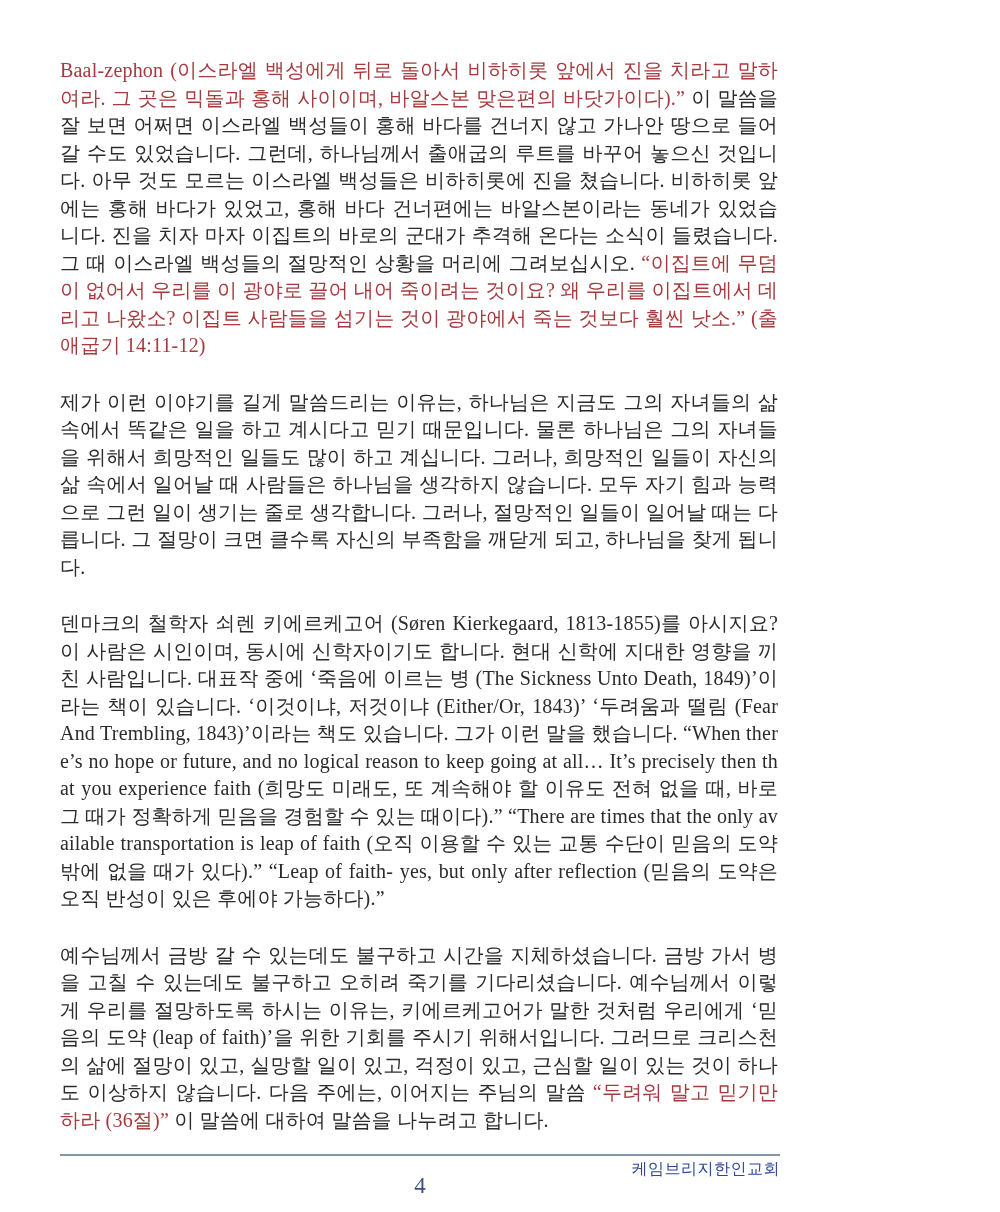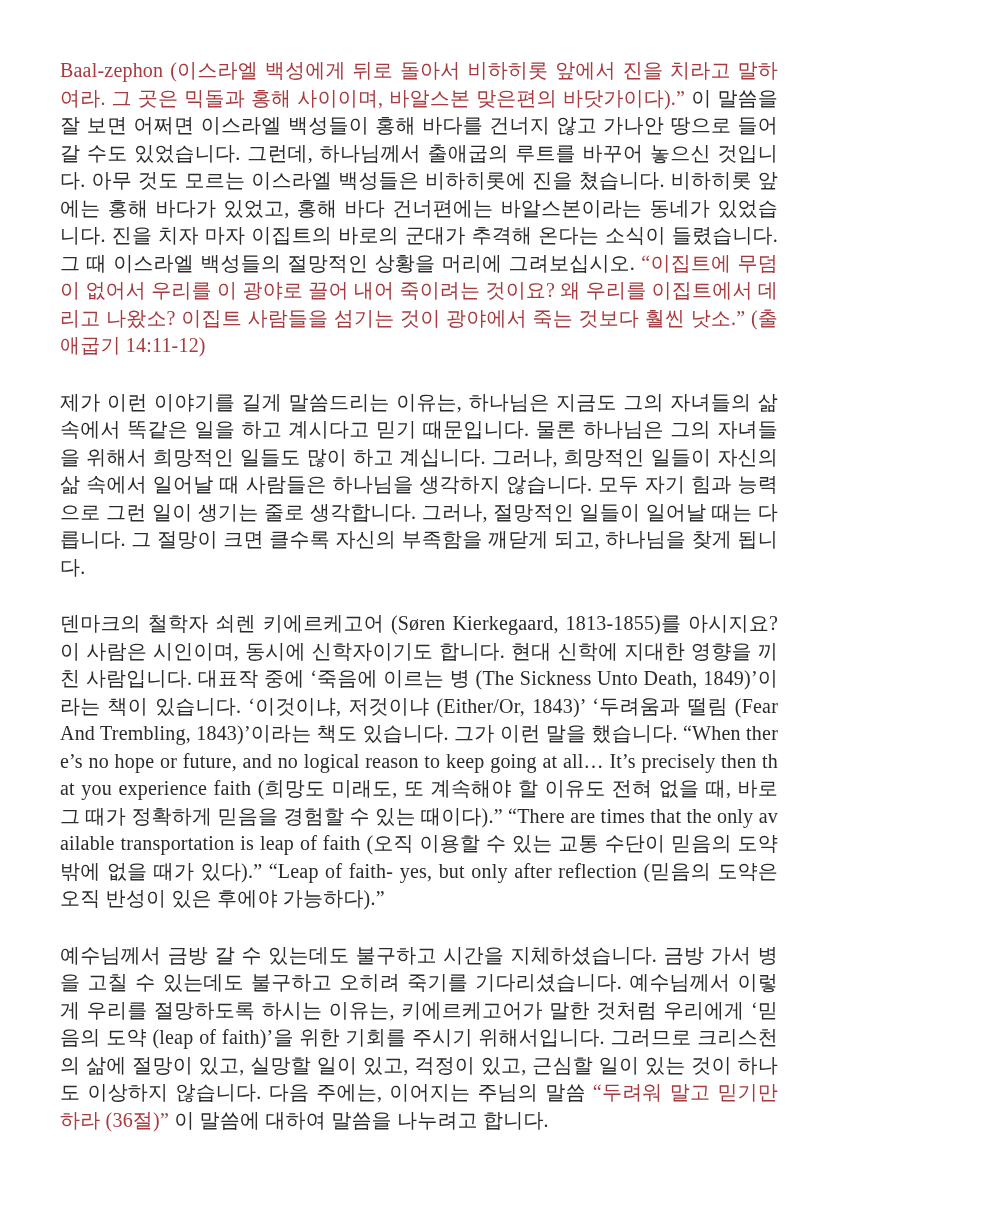--- a/index.html
+++ b/index.html
@@ -72,14 +72,19 @@
 
   <p class="para"><span class="seg-red">Baal-zephon (이스라엘 백성에게 뒤로 돌아서 비하히롯 앞에서 진을 치라고 말하여라. 그 곳은 믹돌과 홍해 사이이며, 바알스본 맞은편의 바닷가이다).”</span><span class="seg-body"> 이 말씀을 잘 보면 어쩌면 이스라엘 백성들이 홍해 바다를 건너지 않고 가나안 땅으로 들어갈 수도 있었습니다. 그런데, 하나님께서 출애굽의 루트를 바꾸어 놓으신 것입니다. 아무 것도 모르는 이스라엘 백성들은 비하히롯에 진을 쳤습니다. 비하히롯 앞에는 홍해 바다가 있었고, 홍해 바다 건너편에는 바알스본이라는 동네가 있었습니다. 진을 치자 마자 이집트의 바로의 군대가 추격해 온다는 소식이 들렸습니다. 그 때 이스라엘 백성들의 절망적인 상황을 머리에 그려보십시오. </span><span class="seg-red">“이집트에 무덤이 없어서 우리를 이 광야로 끌어 내어 죽이려는 것이요? 왜 우리를 이집트에서 데리고 나왔소? 이집트 사람들을 섬기는 것이 광야에서 죽는 것보다 훨씬 낫소.” (출애굽기 14:11-12)</span></p>
 
   <p class="para seg-body">제가 이런 이야기를 길게 말씀드리는 이유는, 하나님은 지금도 그의 자녀들의 삶 속에서 똑같은 일을 하고 계시다고 믿기 때문입니다. 물론 하나님은 그의 자녀들을 위해서 희망적인 일들도 많이 하고 계십니다. 그러나, 희망적인 일들이 자신의 삶 속에서 일어날 때 사람들은 하나님을 생각하지 않습니다. 모두 자기 힘과 능력으로 그런 일이 생기는 줄로 생각합니다. 그러나, 절망적인 일들이 일어날 때는 다릅니다. 그 절망이 크면 클수록 자신의 부족함을 깨닫게 되고, 하나님을 찾게 됩니다.</p>
 
   <p class="para seg-body">덴마크의 철학자 쇠렌 키에르케고어 (Søren Kierkegaard, 1813-1855)를 아시지요? 이 사람은 시인이며, 동시에 신학자이기도 합니다. 현대 신학에 지대한 영향을 끼친 사람입니다. 대표작 중에 ‘죽음에 이르는 병 (The Sickness Unto Death, 1849)’이라는 책이 있습니다. ‘이것이냐, 저것이냐 (Either/Or, 1843)’ ‘두려움과 떨림 (Fear And Trembling, 1843)’이라는 책도 있습니다. 그가 이런 말을 했습니다. “When there’s no hope or future, and no logical reason to keep going at all… It’s precisely then that you experience faith (희망도 미래도, 또 계속해야 할 이유도 전혀 없을 때, 바로 그 때가 정확하게 믿음을 경험할 수 있는 때이다).” “There are times that the only available transportation is leap of faith (오직 이용할 수 있는 교통 수단이 믿음의 도약 밖에 없을 때가 있다).” “Leap of faith- yes, but only after reflection (믿음의 도약은 오직 반성이 있은 후에야 가능하다).”</p>
 
 
   <p class="para"><span class="seg-body">예수님께서 금방 갈 수 있는데도 불구하고 시간을 지체하셨습니다. 금방 가서 병을 고칠 수 있는데도 불구하고 오히려 죽기를 기다리셨습니다. 예수님께서 이렇게 우리를 절망하도록 하시는 이유는, 키에르케고어가 말한 것처럼 우리에게 ‘믿음의 도약 (leap of faith)’을 위한 기회를 주시기 위해서입니다. 그러므로 크리스천의 삶에 절망이 있고, 실망할 일이 있고, 걱정이 있고, 근심할 일이 있는 것이 하나도 이상하지 않습니다. 다음 주에는, 이어지는 주님의 말씀 </span><span class="seg-red">“두려워 말고 믿기만 하라 (36절)”</span><span class="seg-body"> 이 말씀에 대하여 말씀을 나누려고 합니다.</span></p>
 
+  <div class="footer">
+    <div class="footer-rule"></div>
+    <div class="footer-church">케임브리지한인교회</div>
+    <div class="footer-pagenum">4</div>
+  </div>
 
 </div>
 
 </body></html>

